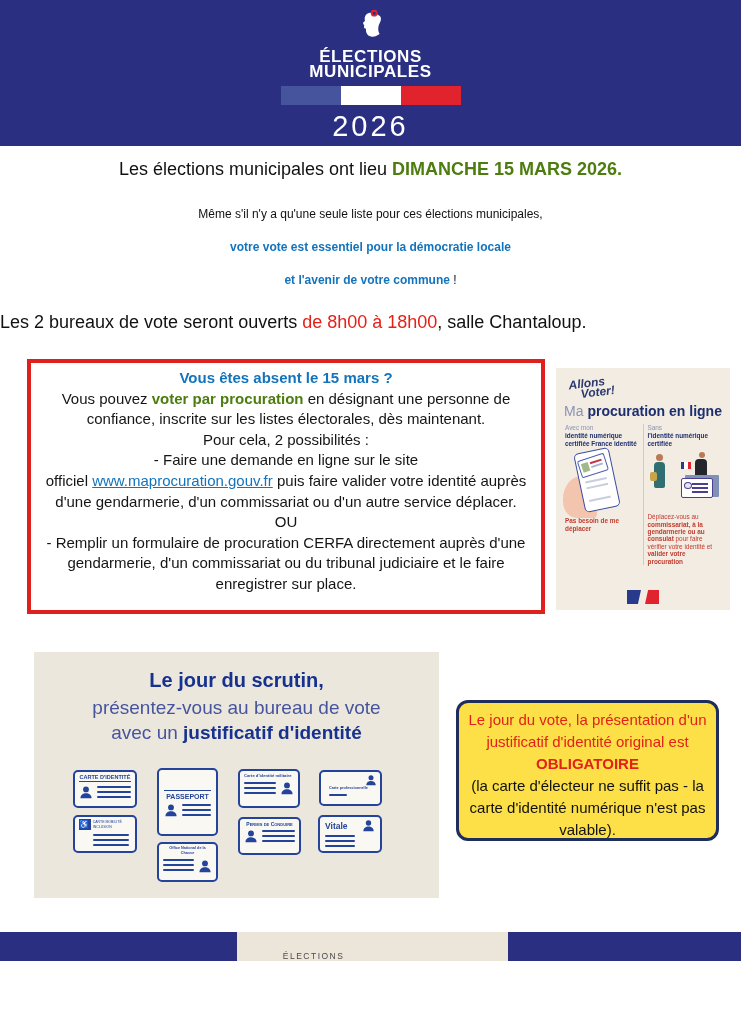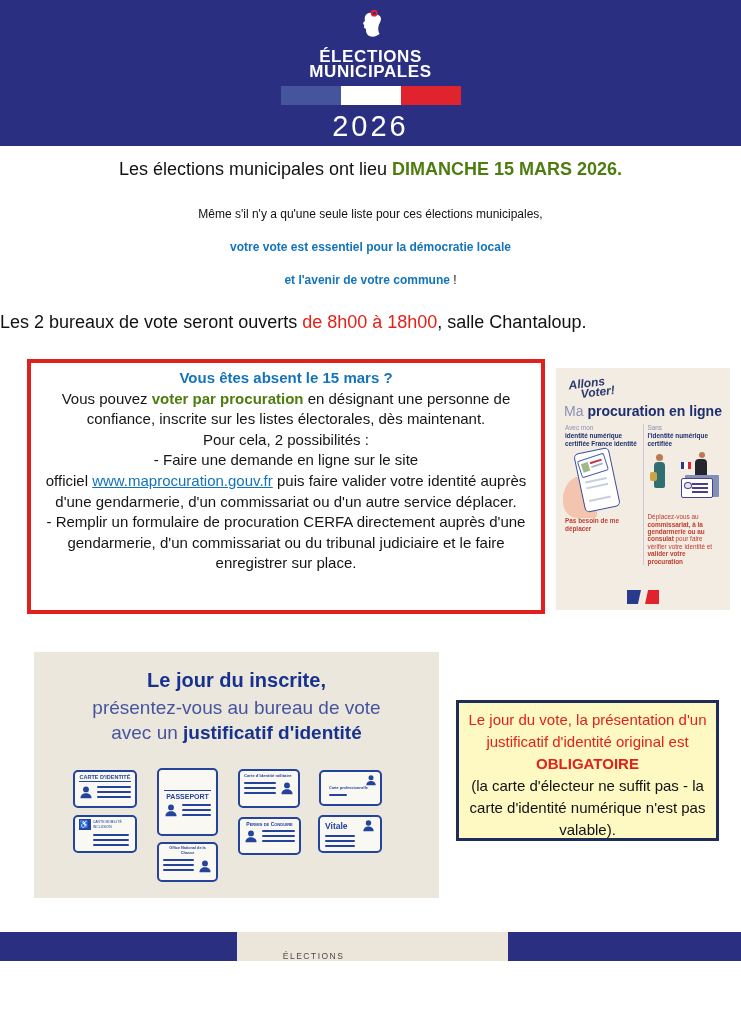--- a/index.html
+++ b/index.html
@@ -81,21 +81,21 @@
   .sp-line3 b{color:#16318e;}
   .idcard{position:absolute;background:#faf8f3;border:2px solid #24439b;border-radius:5px;box-sizing:border-box;color:#24439b;overflow:hidden;}
   .person{fill:#24439b;}
   .lines{display:flex;flex-direction:column;gap:3px;}
   .ln{height:2px;background:#24439b;border-radius:1px;}
   .c-title{font-weight:bold;text-align:center;}
   .tiny{font-size:4.5px;line-height:5px;}
 
   
   .oblig-box{position:absolute;left:456px;top:700px;width:263px;height:141px;box-sizing:border-box;
-             border:3px solid #1f2d5a;border-radius:0;background:#fef9c3;text-align:center;
+             border:3px solid #1f2d5a;border-radius:12px;background:#fde047;text-align:center;
              font-size:15px;line-height:22px;padding:6px 4px 0 4px;}
   .oblig-red{color:#e32119;}
   .oblig-red b{font-weight:bold;}
   .oblig-black{color:#111;}
 
   
   .bottom-band{position:absolute;left:0;top:932px;width:741px;height:92px;background:#2a2f82;}
   .footer-panel{position:absolute;left:237px;top:0;width:271px;height:92px;background:#ece5da;
                 display:flex;align-items:center;justify-content:center;gap:30px;}
   .f-logo{position:relative;width:92px;height:62px;}
@@ -146,20 +146,21 @@
   <div class="intro3">
     <span>Les 2 bureaux de vote seront ouverts </span><span class="red-reg">de 8h00 à 18h00</span><span>, salle Chantaloup.</span>
   </div>
 
   <div class="absence-box">
     <div class="box-title">Vous êtes absent le 15 mars ?</div>
     <div><span>Vous pouvez </span><span class="red-bold">voter par procuration</span><span> en désignant une personne de confiance, inscrite sur les listes électorales, dès maintenant.</span></div>
     <div>Pour cela, 2 possibilités :</div>
     <div>- Faire une demande en ligne sur le site</div>
     <div><span>officiel </span><a class="link">www.maprocuration.gouv.fr</a><span> puis faire valider votre identité auprès d'une gendarmerie, d'un commissariat ou d'un autre service déplacer.</span></div>
+    <div>OU</div>
     <div>- Remplir un formulaire de procuration CERFA directement auprès d'une gendarmerie, d'un commissariat ou du tribunal judiciaire et le faire enregistrer sur place.</div>
   </div>
 
   <div class="poster">
     <div class="poster-brand">
       <span>Allons</span>
       <span class="b2">Voter!</span>
     </div>
     <div class="poster-title">
       <span class="ma">Ma </span><span>procuration en ligne</span>
@@ -211,21 +212,21 @@
       </div>
     </div>
     <div class="poster-flag">
       <span class="pfb"></span>
         <span class="pfw"></span>
         <span class="pfr"></span>
     </div>
   </div>
 
   <div class="scrutin-panel">
-    <div class="sp-title">Le jour du inscrite,</div>
+    <div class="sp-title">Le jour du scrutin,</div>
     <div class="sp-line2">présentez-vous au bureau de vote</div>
     <div class="sp-line3">
       <span>avec un </span><b>justificatif d'identité</b>
     </div>
 
     <div class="idcard" style="left:39px;top:118px;width:64px;height:38px;padding:2px 4px">
       <div class="c-title" style="font-size:5.5px;border-bottom:1px solid #24439b;padding-bottom:1px">CARTE D'IDENTITÉ</div>
       <div style="display:flex;align-items:center;gap:4px;margin-top:3px">
         <svg class="person" width="14" height="14" viewBox="0 0 24 24">
             <circle cx="12" cy="7.5" r="5"></circle>

